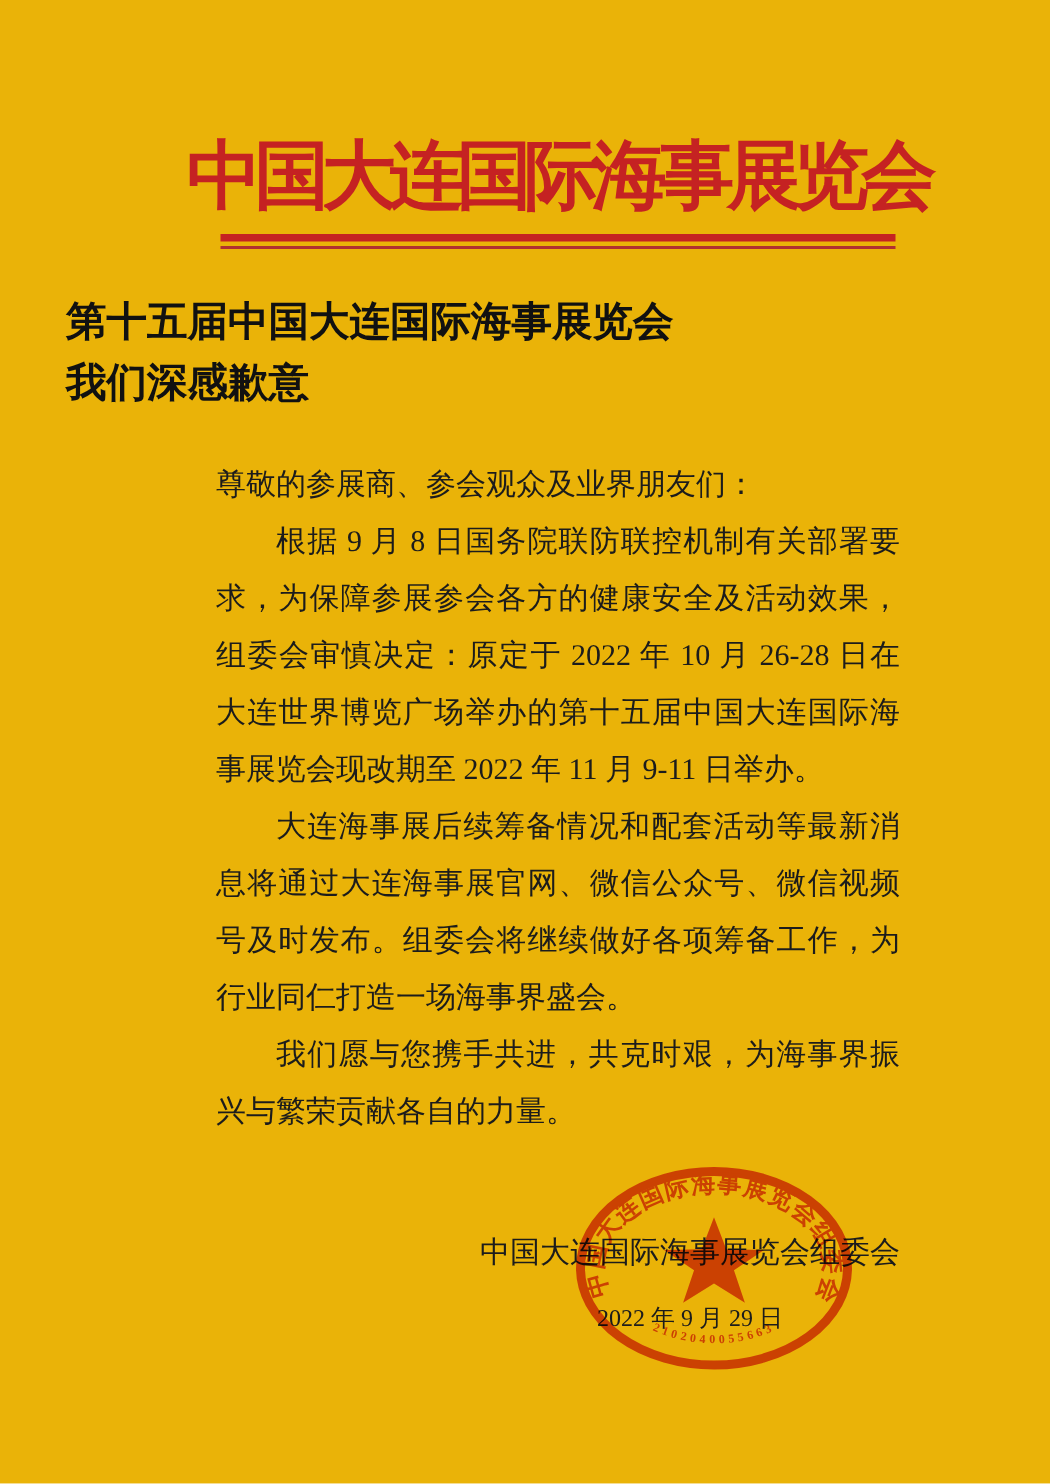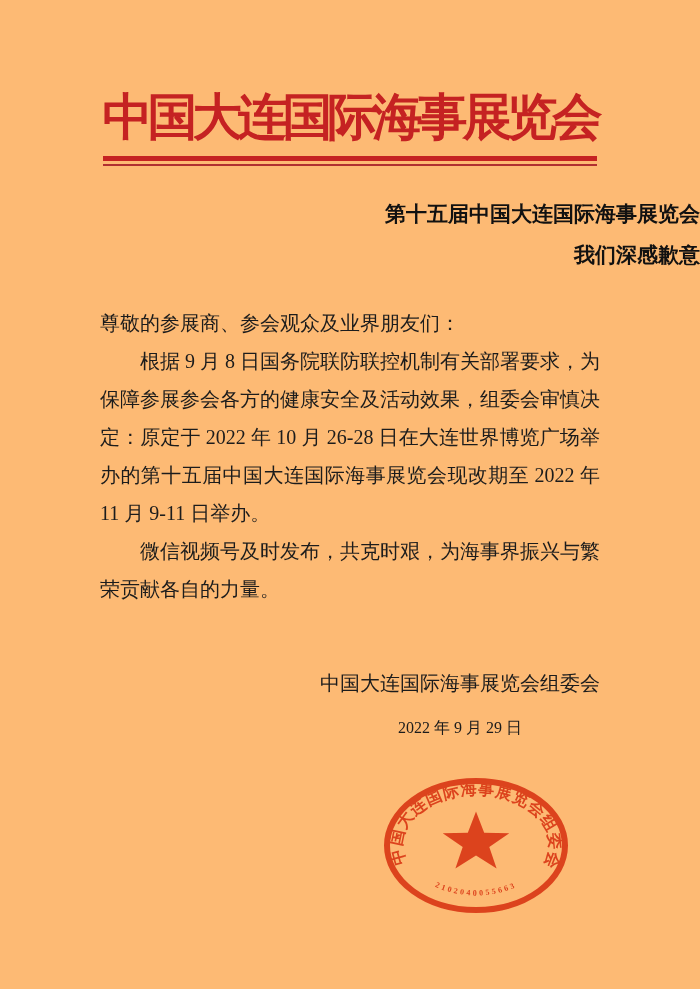--- a/index.html
+++ b/index.html
@@ -4,41 +4,41 @@
 <style>
   html, body { margin: 0; padding: 0; }
   body {
     width: 700px; height: 989px;
     background: #ffffff;
     font-family: "Liberation Serif", "DejaVu Serif", serif;
     color: #1c1c1c;
     position: relative;
     overflow: hidden;
   }
-  .page { position: absolute; inset: 0; background: #fdba74; }
+  .page { position: absolute; inset: 0; background: #eab308; padding-left: 44px; }
 
   .masthead {
     margin-top: 84px;
     text-align: center;
     font-size: 50px;
     font-weight: bold;
     color: #c52222;
     letter-spacing: -5px;
     line-height: 1.35;
     white-space: nowrap;
   }
   .divider { margin: 4px 103px 0 103px; }
   .divider-line1 { height: 5px; background: #c52222; }
   .divider-line2 { height: 2px; background: #b03030; margin-top: 3px; }
 
   .doc-title {
     margin-top: 28px;
-    text-align: right;
+    text-align: left;
     font-weight: bold;
-    font-size: 21px;
+    font-size: 27px;
     line-height: 41px;
     color: #111111;
   }
 
   .letter-body {
     margin: 28px 100px 0 100px;
     font-size: 20px;
     line-height: 38px;
     text-align: justify;
   }
@@ -82,21 +82,22 @@
   </div>
 
   <div class="doc-title">
     <div>第十五届中国大连国际海事展览会</div>
     <div>我们深感歉意</div>
   </div>
 
   <div class="letter-body">
     <p>尊敬的参展商、参会观众及业界朋友们：</p>
     <p class="indent">根据 9 月 8 日国务院联防联控机制有关部署要求，为保障参展参会各方的健康安全及活动效果，组委会审慎决定：原定于 2022 年 10 月 26-28 日在大连世界博览广场举办的第十五届中国大连国际海事展览会现改期至 2022 年 11 月 9-11 日举办。</p>
-    <p class="indent">微信视频号及时发布，共克时艰，为海事界振兴与繁荣贡献各自的力量。</p>
+    <p class="indent">大连海事展后续筹备情况和配套活动等最新消息将通过大连海事展官网、微信公众号、微信视频号及时发布。组委会将继续做好各项筹备工作，为行业同仁打造一场海事界盛会。</p>
+    <p class="indent">我们愿与您携手共进，共克时艰，为海事界振兴与繁荣贡献各自的力量。</p>
   </div>
 
   <div class="sign-block">
     <div class="sign-wrap">
       <div class="signature">中国大连国际海事展览会组委会</div>
       <div class="sign-date">2022 年 9 月 29 日</div>
     </div>
   </div>
 
   <svg class="stamp" viewBox="0 0 192 143" xmlns="http://www.w3.org/2000/svg">

